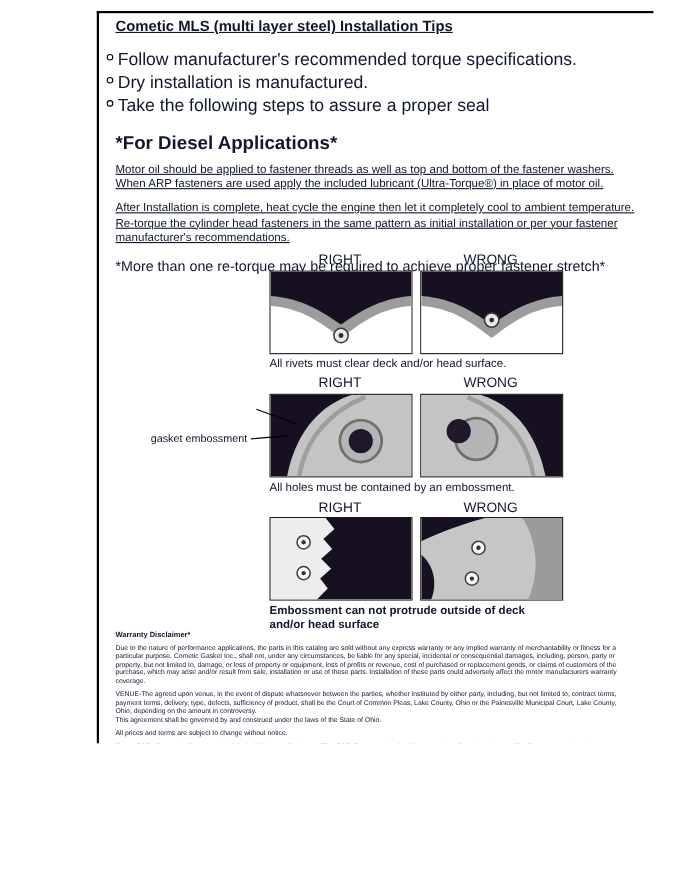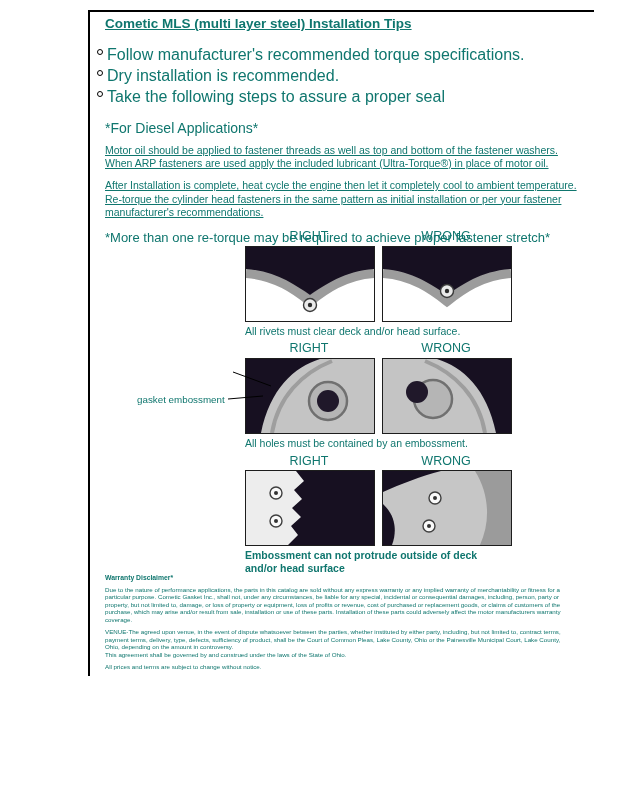--- a/index.html
+++ b/index.html
@@ -1,26 +1,26 @@
 <!DOCTYPE html>
 <html><head>
 <meta charset="utf-8">
 <style>
   html,body{margin:0;padding:0;background:#ffffff;}
-  .page{position:relative;width:618px;height:676px;background:#fff;font-family:"Liberation Sans",sans-serif;color:#0f766e;overflow:hidden;}
+  .page{position:relative;width:618px;height:676px;background:#fff;font-family:"Liberation Sans",sans-serif;color:#0f172a;overflow:hidden;}
   .frame{position:absolute;left:88px;top:10px;width:504px;height:766px;border-top:2px solid #000;border-left:2px solid #000;}
   .top-text{position:absolute;left:105px;top:16px;width:474px;}
   .doc-title{font-size:13.5px;font-weight:bold;text-decoration:underline;margin:0 0 10px 0;}
   ul.tips{list-style:none;margin:14px 0 0 -8px;padding:0;font-size:16px;}
   ul.tips>li{position:relative;padding-left:10px;margin-bottom:2px;line-height:1.2;}
   ul.tips>li::before{content:"";position:absolute;left:0;top:3.5px;width:4px;height:4px;border:1px solid #000;border-radius:50%;}
   ul.subtips{list-style:none;margin:1px 0 0 14px;padding:0;font-size:10.5px;}
   ul.subtips>li{position:relative;padding-left:10px;margin-bottom:1px;line-height:1.2;}
   ul.subtips>li::before{content:"";position:absolute;left:1px;top:3.8px;width:4.5px;height:4.5px;background:#000;border-radius:50%;}
-  .diesel-heading{font-size:14px;font-weight:normal;margin:13px 0 8px 0;}
+  .diesel-heading{font-size:17px;font-weight:bold;margin:13px 0 8px 0;}
   .para{font-size:10.5px;line-height:1.27;margin:0 0 9px 0;text-decoration:underline;}
   .retorque-note{font-size:13px;margin:11px 0 0 0;}
   .diagrams{position:absolute;left:115px;top:230px;width:474px;}
   .diag-row{display:flex;gap:9px;margin-left:130px;width:max-content;}
   .diag-col{width:128px;}
   .diag-header{text-align:center;font-size:12.5px;line-height:1.1;margin-bottom:2px;}
   .panel{display:block;width:128px;height:74px;border:1px solid #1d1d1d;}
   .caption{font-size:10.5px;margin:3px 0 5px 130px;line-height:1.2;}
   .caption.last{width:250px;font-weight:bold;}
   .row2wrap{position:relative;}
@@ -37,21 +37,21 @@
 </head>
 <body>
 
 <div class="page">
   <div class="frame"></div>
 
   <div class="top-text">
     <h1 class="doc-title">Cometic MLS (multi layer steel) Installation Tips</h1>
     <ul class="tips">
       <li>Follow manufacturer's recommended torque specifications.</li>
-      <li>Dry installation is recommended.</li>
+      <li>Dry installation is manufactured.</li>
       <li>Take the following steps to assure a proper seal</li>
     </ul>
     <h2 class="diesel-heading">*For Diesel Applications*</h2>
     <p class="para">Motor oil should be applied to fastener threads as well as top and bottom of the fastener washers. When ARP fasteners are used apply the included lubricant (Ultra-Torque®) in place of motor oil.</p>
     <p class="para">After Installation is complete, heat cycle the engine then let it completely cool to ambient temperature. Re-torque the cylinder head fasteners in the same pattern as initial installation or per your fastener manufacturer's recommendations.</p>
     <p class="retorque-note">*More than one re-torque may be required to achieve proper fastener stretch*</p>
   </div>
 
   <div class="diagrams">
 

